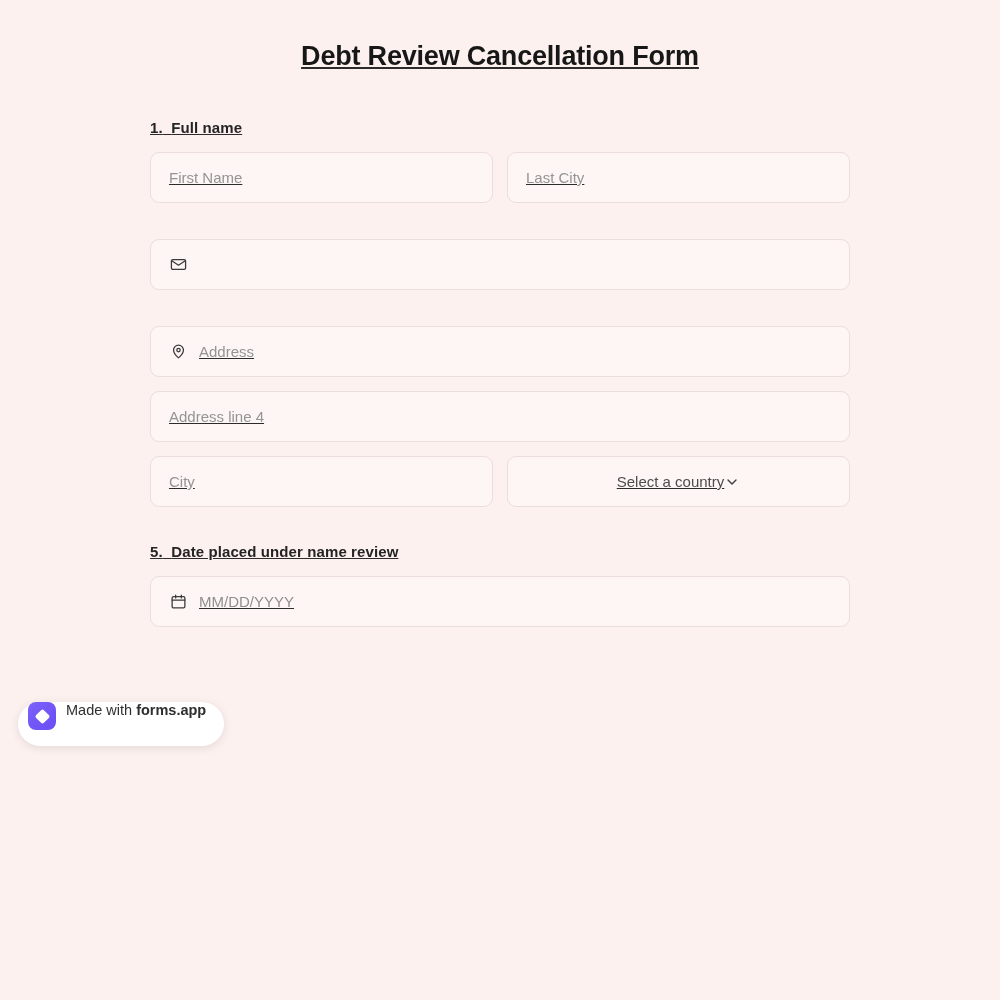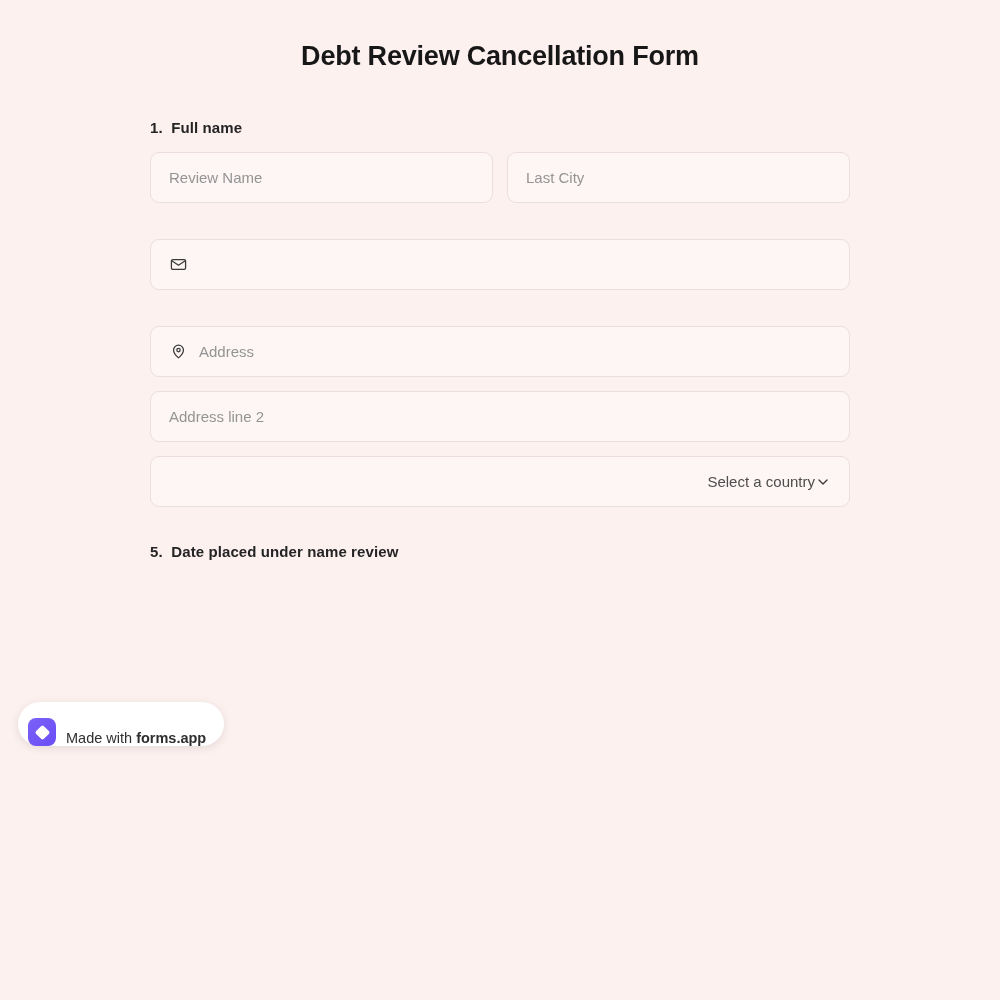--- a/index.html
+++ b/index.html
@@ -13,20 +13,21 @@
     font-family: "Liberation Sans", sans-serif;
     color: #2b2b2b;
     overflow: hidden;
     position: relative;
   }
   .page {
     width: 1000px;
     height: 764px;
     position: relative;
     box-sizing: border-box;
+    text-decoration: underline;
   }
   .form-title {
     text-align: center;
     font-size: 27px;
     font-weight: bold;
     color: #171717;
     padding-top: 41px;
     letter-spacing: -0.2px;
   }
   .form-body {
@@ -87,41 +88,41 @@
   .icon svg {
     display: block;
   }
   .stack > .field {
     margin-bottom: 14px;
   }
   .stack > .row {
     margin-bottom: 0;
   }
   .select-field {
-    justify-content: flex-end;
+    justify-content: center;
     color: #4b4b4b;
   }
   .select-field .sel-text {
     font-size: 15px;
     color: #4d4d4d;
   }
   .chev {
     color: #3b3b3b;
     display: flex;
     align-items: center;
   }
   .badge {
     position: absolute;
     left: 18px;
     bottom: 18px;
     height: 44px;
     background: #ffffff;
     border-radius: 22px;
     display: flex;
-    align-items: flex-end;
+    align-items: flex-start;
     padding: 0 18px 0 10px;
     box-shadow: 0 2px 10px rgba(0,0,0,0.10);
     font-size: 14.5px;
     color: #2f2f2f;
   }
   .badge-logo {
     width: 28px;
     height: 28px;
     border-radius: 8px;
     background: linear-gradient(135deg, #7b61f8 0%, #6b4df5 100%);
@@ -153,21 +154,21 @@
 
   <div class="form-body">
 
     <div class="question">
       <div class="q-label">
         <span class="qnum">1.</span>
         &nbsp;<span>Full name</span>
       </div>
       <div class="row">
         <div class="field half">
-          <span class="ph">Review Name</span>
+          <span class="ph">First Name</span>
         </div>
         <div class="field half">
           <span class="ph">Last City</span>
         </div>
       </div>
     </div>
 
     <div class="question">
       <div class="field full">
         <span class="icon">
@@ -186,40 +187,52 @@
         <div class="field full">
           <span class="icon">
             <svg width="17" height="17" viewBox="0 0 24 24" fill="none" stroke="currentColor" stroke-width="1.8" stroke-linecap="round" stroke-linejoin="round">
               <path d="M12 21s7-5.7 7-11a7 7 0 1 0-14 0c0 5.3 7 11 7 11z"></path>
               <circle cx="12" cy="10" r="2.4"></circle>
             </svg>
           </span>
           <span class="ph">Address</span>
         </div>
         <div class="field full">
-          <span class="ph">Address line 2</span>
+          <span class="ph">Address line 4</span>
         </div>
         <div class="row">
+          <div class="field half">
+            <span class="ph">City</span>
+          </div>
           <div class="field half select-field">
             <span class="sel-text">Select a country</span>
             <span class="chev">
               <svg width="16" height="16" viewBox="0 0 24 24" fill="none" stroke="currentColor" stroke-width="2" stroke-linecap="round" stroke-linejoin="round">
                 <path d="M6 9l6 6 6-6"></path>
               </svg>
             </span>
           </div>
         </div>
       </div>
     </div>
 
     <div class="question">
       <div class="q-label">
         <span class="qnum">5.</span>
         &nbsp;<span>Date placed under name review</span>
       </div>
+      <div class="field full date-field">
+        <span class="icon">
+          <svg width="17" height="17" viewBox="0 0 24 24" fill="none" stroke="currentColor" stroke-width="1.8" stroke-linecap="round" stroke-linejoin="round">
+            <rect x="3" y="5" width="18" height="16" rx="2"></rect>
+            <path d="M3 10h18M8 3v4M16 3v4"></path>
+          </svg>
+        </span>
+        <span class="ph">MM/DD/YYYY</span>
+      </div>
     </div>
 
   </div>
 
   <div class="badge">
     <span class="badge-logo">
       <span class="diamond"></span>
     </span>
     <span class="badge-text">
       <span>Made with </span><strong>forms.app</strong>

